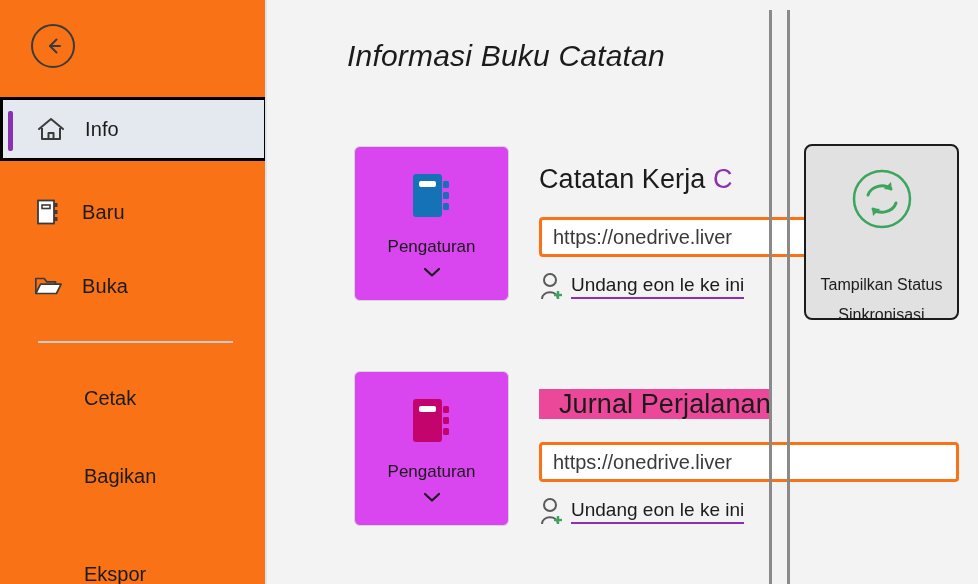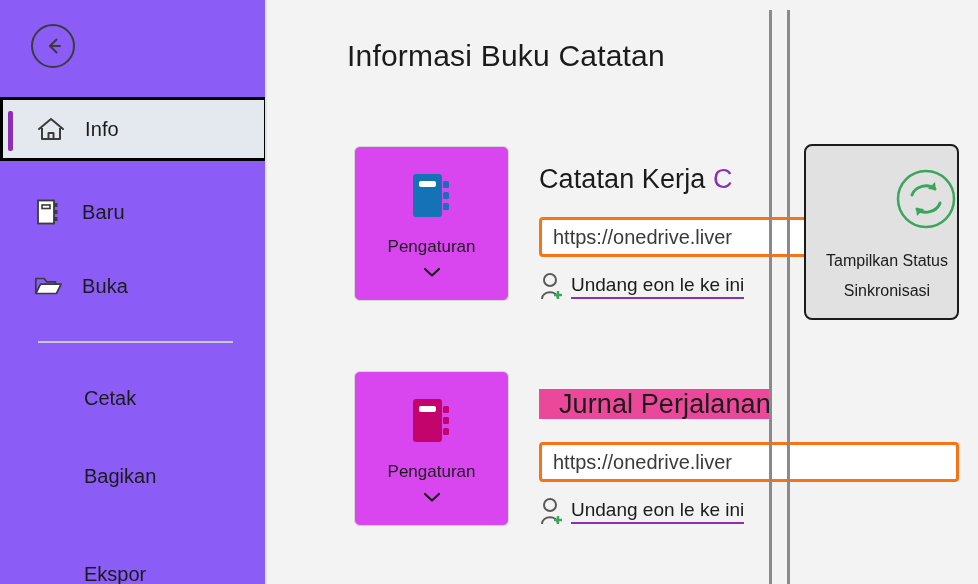--- a/index.html
+++ b/index.html
@@ -18,21 +18,21 @@
     overflow: hidden;
     background: #f3f3f3;
   }
 
   
   .sidebar {
     position: absolute;
     left: 0; top: 0;
     width: 267px;
     height: 584px;
-    background: #8b5cf6;
+    background: #f97316;
     box-sizing: border-box;
   }
   .sidebar-edge {
     position: absolute;
     left: 265px; top: 0;
     width: 2px; height: 584px;
     background: #dfe4ea;
   }
 
   .back-button {
@@ -118,20 +118,21 @@
     background: #f3f3f3;
     overflow: hidden;
   }
   .page-title {
     position: absolute;
     left: 80px; top: 39px;
     font-size: 30px;
     color: #1b1b1b;
     letter-spacing: 0.2px;
     white-space: nowrap;
+    font-style: italic;
   }
 
   
   .nb-row { position: absolute; left: 0; width: 711px; }
   .nb-settings-card {
     position: absolute;
     left: 87px;
     width: 155px;
     height: 155px;
     background: #d946ef;
@@ -210,23 +211,24 @@
     position: absolute;
     left: 804px; top: 144px;
     width: 155px;
     height: 176px;
     background: #e1e1e1;
     border: 2px solid #1b1b1b;
     border-radius: 8px;
     box-sizing: border-box;
     display: flex;
     flex-direction: column;
-    align-items: flex-end;
+    align-items: center;
     cursor: pointer;
     z-index: 5;
+    gap: 24px;
   }
   .sync-icon { margin-top: 22px; }
   .sync-label {
     margin-top: 12px;
     font-size: 16px;
     color: #1b1b1b;
     text-align: center;
     line-height: 30px;
     width: 140px;
   }

